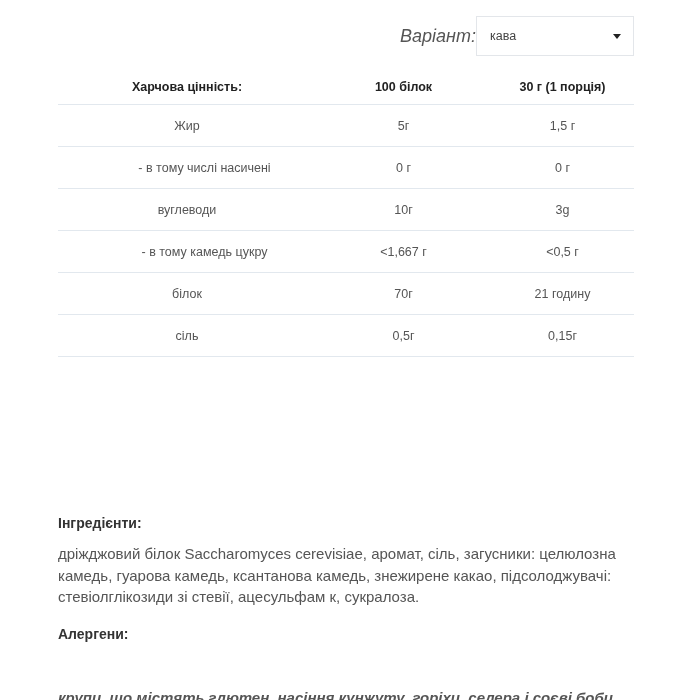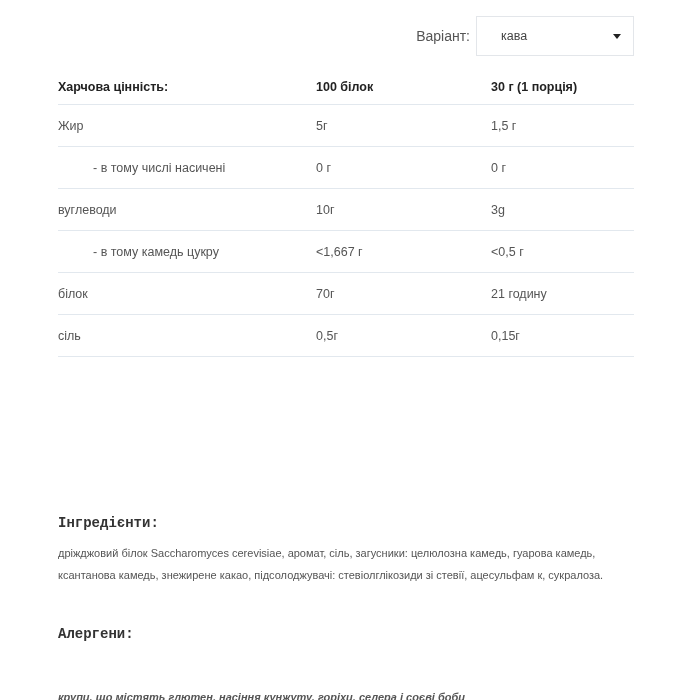--- a/index.html
+++ b/index.html
@@ -1,34 +1,34 @@
 <!DOCTYPE html>
 <html><head>
 <meta charset="utf-8">
 <style>
   html, body { margin: 0; padding: 0; background: #ffffff; }
   body { width: 700px; height: 700px; position: relative; overflow: hidden;
          font-family: "Liberation Sans", "DejaVu Sans", sans-serif; color: #444; }
   .variant { position: absolute; top: 16px; left: 400px; width: 234px; height: 40px; display: flex; align-items: center; }
-  .variant-label { font-size: 14px; color: #555; width: 76px; text-align: right; padding-right: 6px; box-sizing: border-box; }
-  .variant-select { width: 158px; height: 40px; border: 1px solid #e3e6ea; box-sizing: border-box; display: flex; align-items: center; justify-content: space-between; padding: 0 12px 0 24px; font-size: 12.5px; color: #444; cursor: pointer; }
+  .variant-label { font-size: 18px; color: #555; width: 76px; text-align: right; padding-right: 6px; box-sizing: border-box; font-style: italic; }
+  .variant-select { width: 158px; height: 40px; border: 1px solid #e3e6ea; box-sizing: border-box; display: flex; align-items: center; justify-content: space-between; padding: 0 12px 0 13px; font-size: 12.5px; color: #444; cursor: pointer; }
   .caret { width: 0; height: 0; border-left: 4px solid transparent; border-right: 4px solid transparent; border-top: 5px solid #222; }
   table.nut { position: absolute; top: 70px; left: 58px; width: 576px; border-collapse: collapse; font-size: 12.5px; }
-  table.nut th, table.nut td { text-align: left; vertical-align: middle; padding: 0; border-bottom: 1.5px solid #e2e8ee; line-height: 24px; }
+  table.nut th, table.nut td { text-align: center; vertical-align: middle; padding: 0; border-bottom: 1.5px solid #e2e8ee; line-height: 24px; }
   table.nut th { font-weight: bold; color: #222; height: 34px; }
   table.nut td { color: #555; }
   .c1 { width: 258px; }
   .c2 { width: 175px; }
   .c3 { width: 143px; }
   .indent { padding-left: 35px !important; }
   tr.r-energy td { height: 65px; }
   tr.r-std td { height: 41px; }
   tr.r-yeast td { height: 72px; border-bottom: none; }
-  .sec-title { position: absolute; left: 58px; font-size: 14px; font-weight: bold; color: #333; font-family: Liberation Mono, monospace; }
-  .sec-text { position: absolute; left: 58px; width: 560px; font-size: 11px; line-height: 21.5px; color: #555; }
+  .sec-title { position: absolute; left: 58px; font-size: 14px; font-weight: bold; color: #333; }
+  .sec-text { position: absolute; left: 58px; width: 560px; font-size: 15px; line-height: 21.5px; color: #555; }
   .allergens-text { font-style: italic; font-weight: bold; color: #555; }
 </style>
 </head>
 <body>
 
 <div class="variant">
   <span class="variant-label">Варіант:</span>
   <div class="variant-select">
     <span>кава</span>
     <span class="caret"></span>

